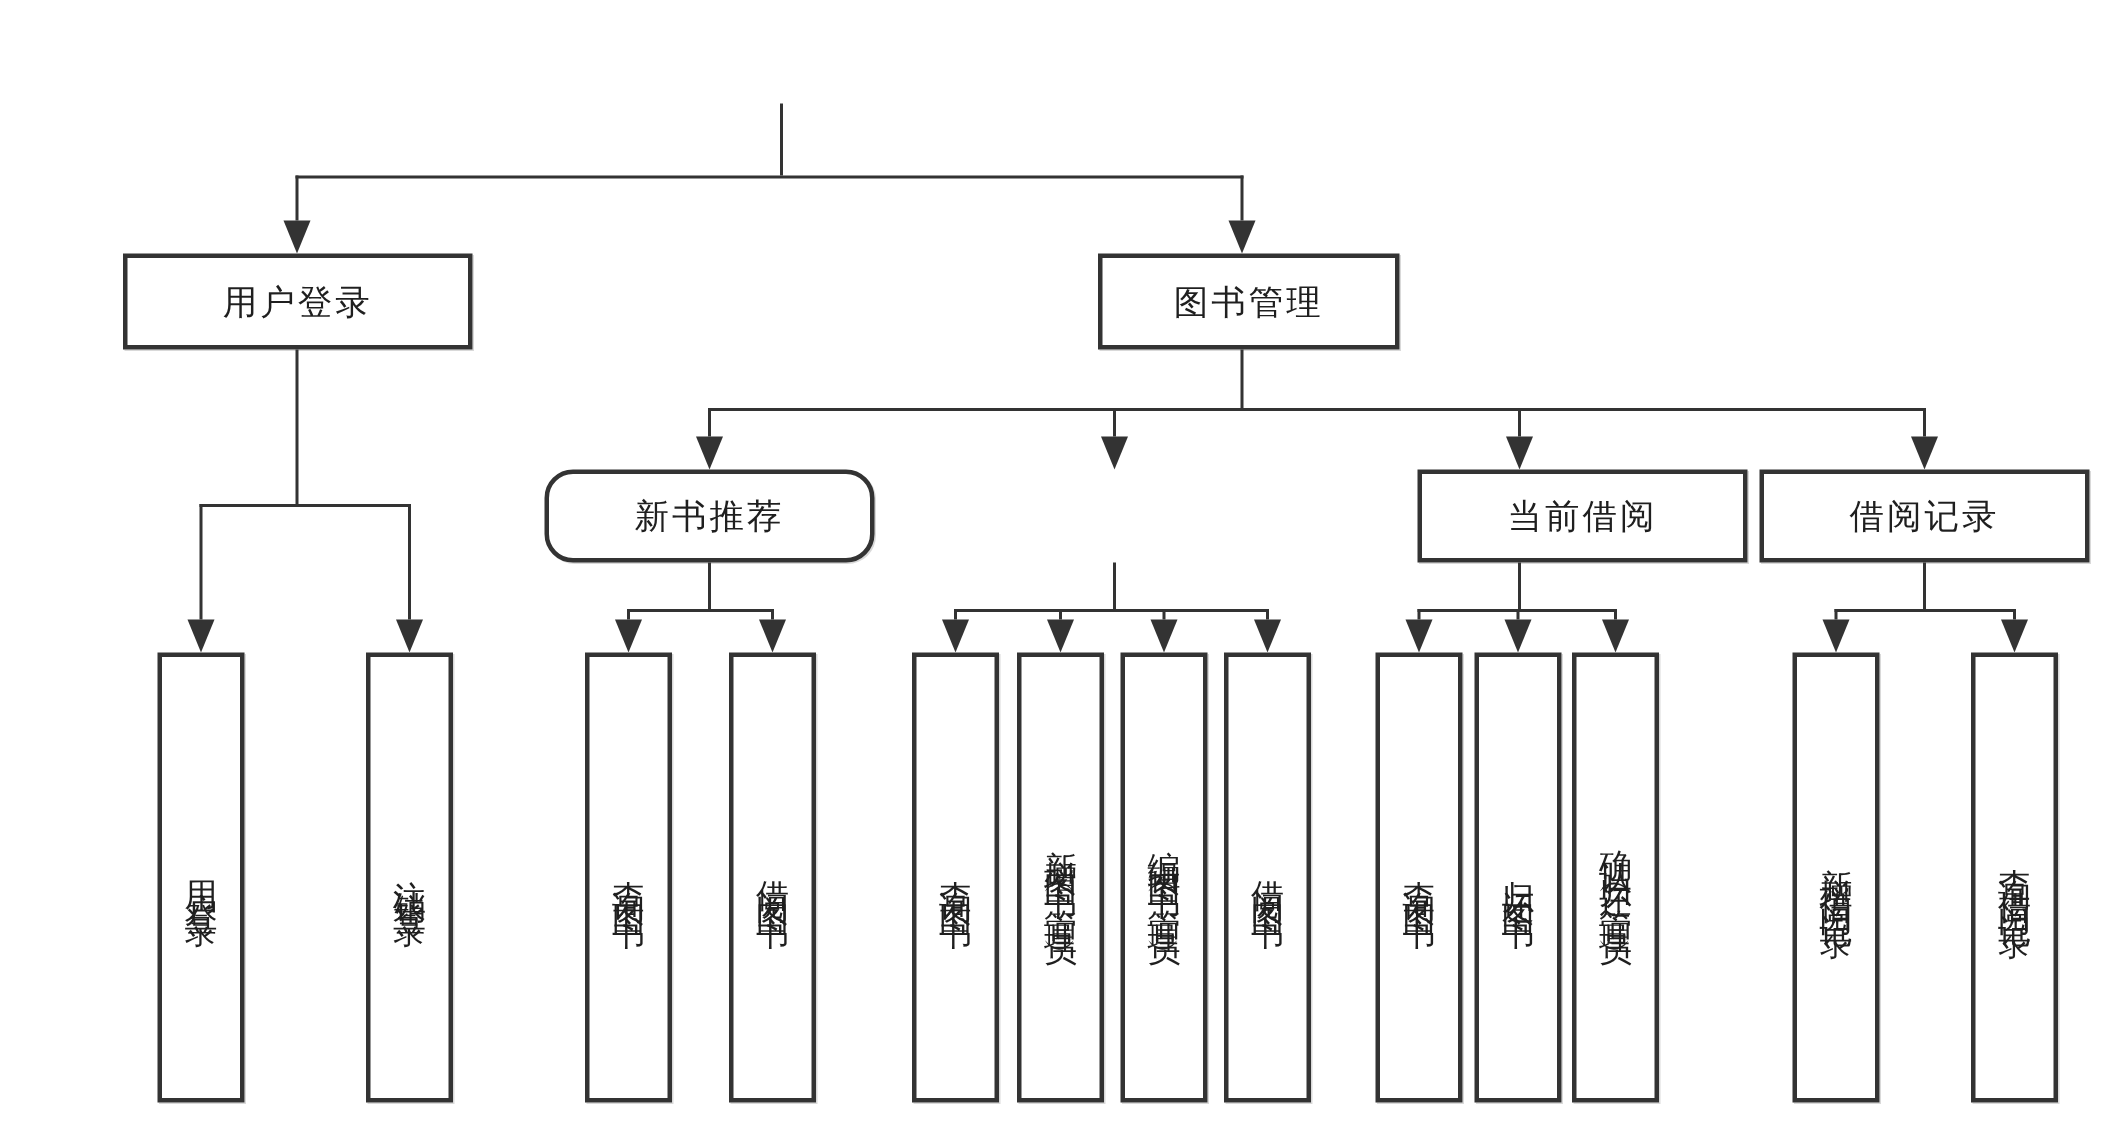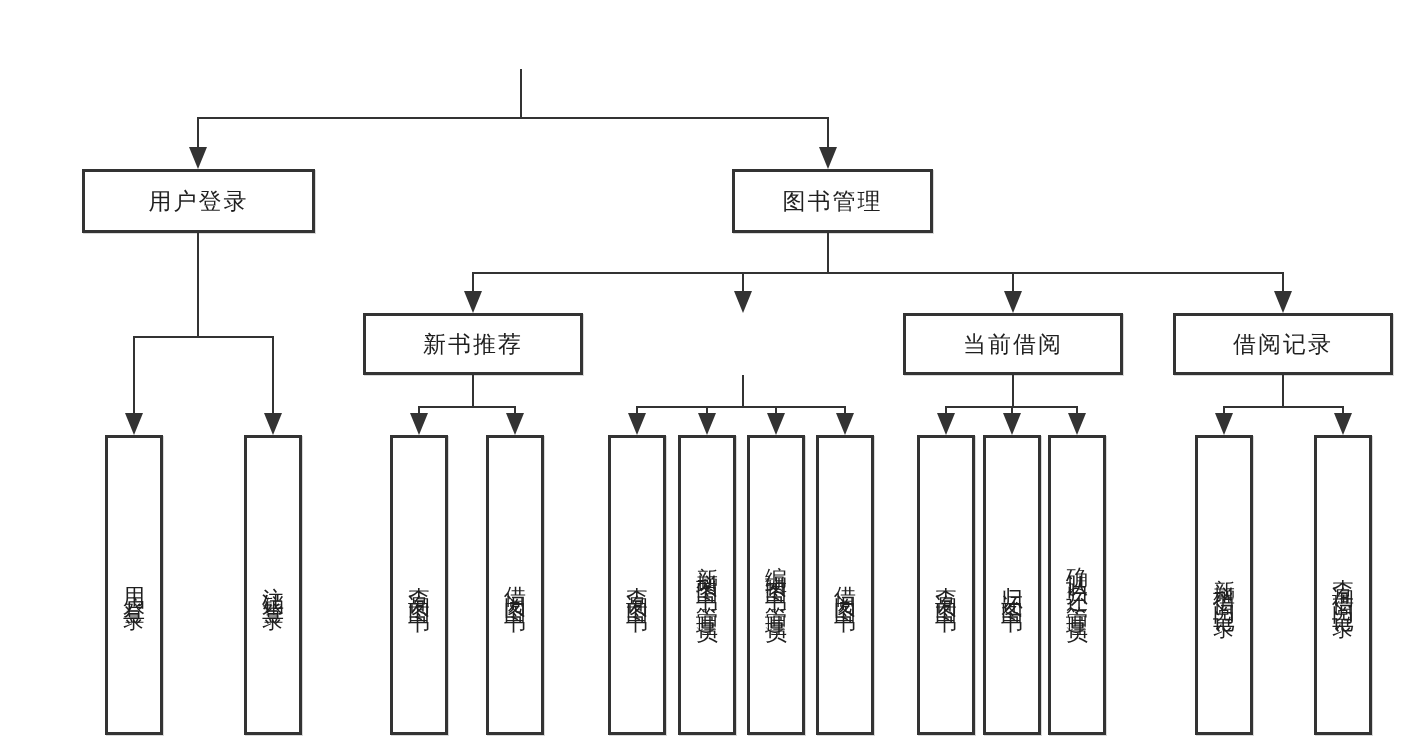--- a/index.html
+++ b/index.html
@@ -77,22 +77,22 @@
   <div class="ln" style="left:472px; top:272px; width:812px; height:2px;"></div>
   <div class="ln" style="left:472px; top:272px; width:2px; height:19px;"></div>
   <div class="ah" style="left:464px; top:291px;"></div>
   <div class="ln" style="left:742px; top:272px; width:2px; height:19px;"></div>
   <div class="ah" style="left:734px; top:291px;"></div>
   <div class="ln" style="left:1012px; top:272px; width:2px; height:19px;"></div>
   <div class="ah" style="left:1004px; top:291px;"></div>
   <div class="ln" style="left:1282px; top:272px; width:2px; height:19px;"></div>
   <div class="ah" style="left:1274px; top:291px;"></div>
 
-  <div class="box" style="left:363px; top:313px; width:220px; height:62px;">新书推荐</div>
-  <div class="box" style="left:903px; top:313px; width:220px; height:62px;">当前借阅</div>
+  <div class="box" style="left:363px; top:313px; width:220px; height:62px;border-radius:19px;">新书推荐</div>
+  <div class="box" style="left:945px; top:313px; width:220px; height:62px;">当前借阅</div>
   <div class="box" style="left:1173px; top:313px; width:220px; height:62px;">借阅记录</div>
 
   <div class="ln" style="left:472px; top:375px; width:2px; height:31px;"></div>
   <div class="ln" style="left:418px; top:406px; width:98px; height:2px;"></div>
   <div class="ln" style="left:418px; top:406px; width:2px; height:7px;"></div>
   <div class="ah" style="left:410px; top:413px;"></div>
   <div class="ln" style="left:514px; top:406px; width:2px; height:7px;"></div>
   <div class="ah" style="left:506px; top:413px;"></div>
 
   <div class="ln" style="left:742px; top:375px; width:2px; height:31px;"></div>

